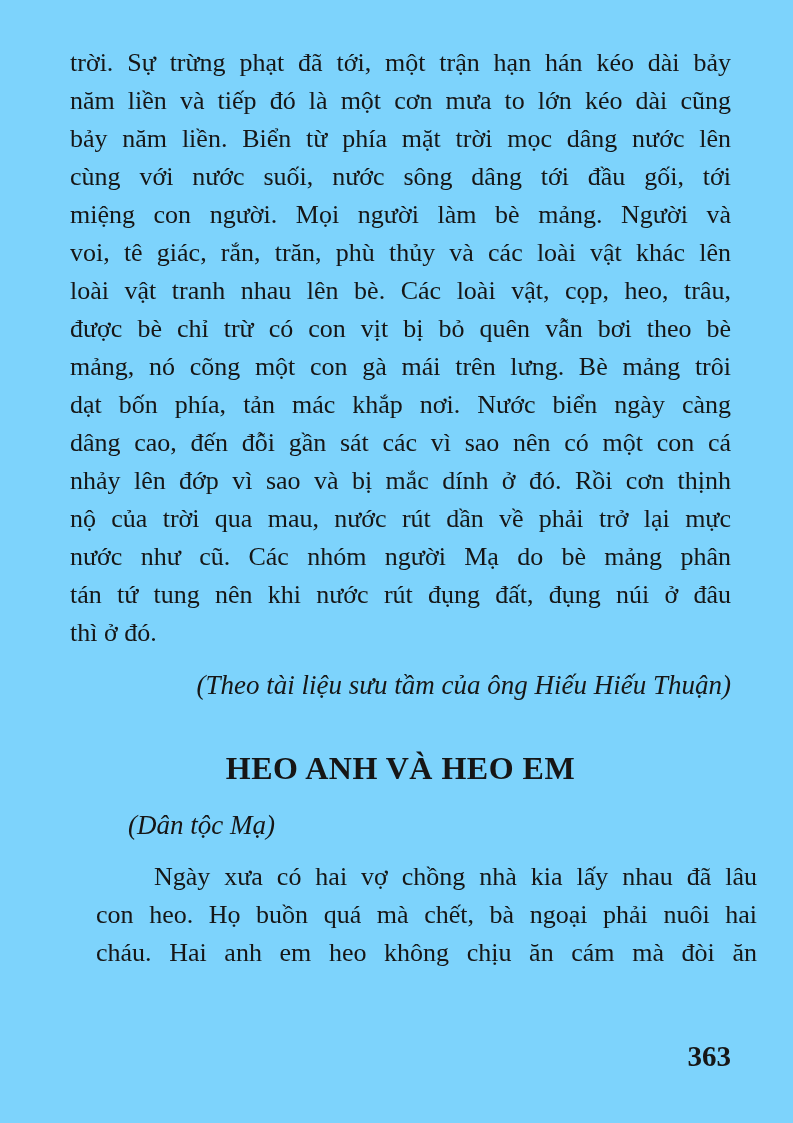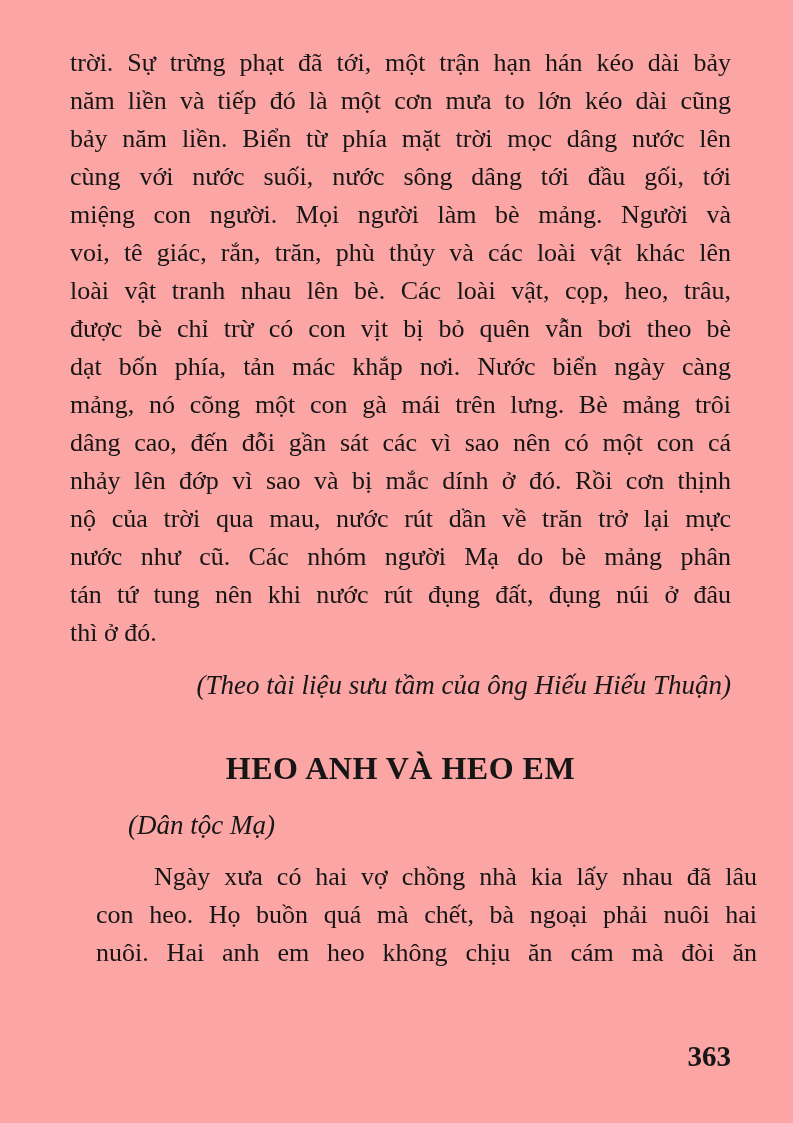--- a/index.html
+++ b/index.html
@@ -5,21 +5,21 @@
   html, body {
     margin: 0;
     padding: 0;
     background: #9a9a9a;
   }
   .page {
     position: relative;
     width: 793px;
     height: 1123px;
     margin: 0 auto;
-    background: #fca5a5;
+    background: #7dd3fc;
     color: #161616;
     font-family: "Liberation Serif", serif;
     overflow: hidden;
   }
   .content {
     position: absolute;
     left: 70px;
     width: 661px;
   }
   .para {
@@ -81,37 +81,37 @@
 
   <div class="content para para-top">
       <div class="line">trời. Sự trừng phạt đã tới, một trận hạn hán kéo dài bảy</div>
       <div class="line">năm liền và tiếp đó là một cơn mưa to lớn kéo dài cũng</div>
       <div class="line">bảy năm liền. Biển từ phía mặt trời mọc dâng nước lên</div>
       <div class="line">cùng với nước suối, nước sông dâng tới đầu gối, tới</div>
       <div class="line">miệng con người. Mọi người làm bè mảng. Người và</div>
       <div class="line">voi, tê giác, rắn, trăn, phù thủy và các loài vật khác lên</div>
       <div class="line">loài vật tranh nhau lên bè. Các loài vật, cọp, heo, trâu,</div>
       <div class="line">được bè chỉ trừ có con vịt bị bỏ quên vẫn bơi theo bè</div>
+      <div class="line">mảng, nó cõng một con gà mái trên lưng. Bè mảng trôi</div>
       <div class="line">dạt bốn phía, tản mác khắp nơi. Nước biển ngày càng</div>
-      <div class="line">mảng, nó cõng một con gà mái trên lưng. Bè mảng trôi</div>
       <div class="line">dâng cao, đến đỗi gần sát các vì sao nên có một con cá</div>
       <div class="line">nhảy lên đớp vì sao và bị mắc dính ở đó. Rồi cơn thịnh</div>
-      <div class="line">nộ của trời qua mau, nước rút dần về trăn trở lại mực</div>
+      <div class="line">nộ của trời qua mau, nước rút dần về phải trở lại mực</div>
       <div class="line">nước như cũ. Các nhóm người Mạ do bè mảng phân</div>
       <div class="line">tán tứ tung nên khi nước rút đụng đất, đụng núi ở đâu</div>
       <div class="line last">thì ở đó.</div>
     </div>
 
   <div class="content attribution">(Theo tài liệu sưu tầm của ông Hiếu Hiếu Thuận)</div>
 
   <h1 class="content story-title">HEO ANH VÀ HEO EM</h1>
 
   <div class="content subtitle">(Dân tộc Mạ)</div>
 
   <div class="content para para-2">
       <div class="line indent">Ngày xưa có hai vợ chồng nhà kia lấy nhau đã lâu</div>
       <div class="line">con heo. Họ buồn quá mà chết, bà ngoại phải nuôi hai</div>
-      <div class="line">nuôi. Hai anh em heo không chịu ăn cám mà đòi ăn</div>
+      <div class="line">cháu. Hai anh em heo không chịu ăn cám mà đòi ăn</div>
     </div>
 
   <div class="page-number">363</div>
 
 </div>
 
 </body></html>

